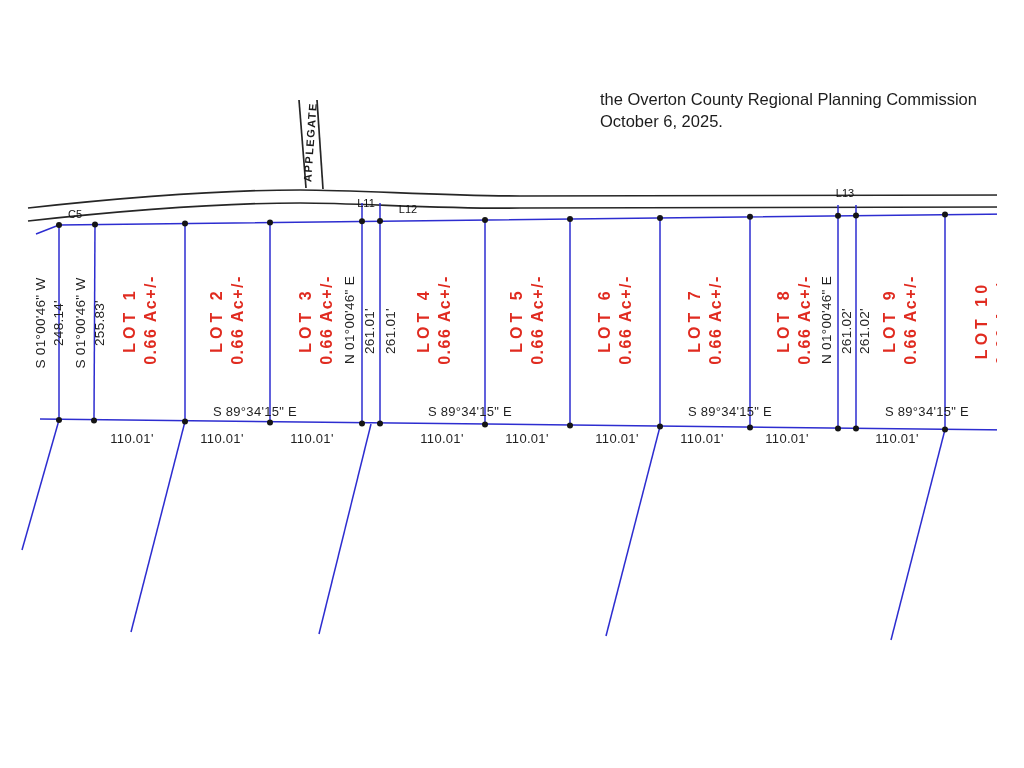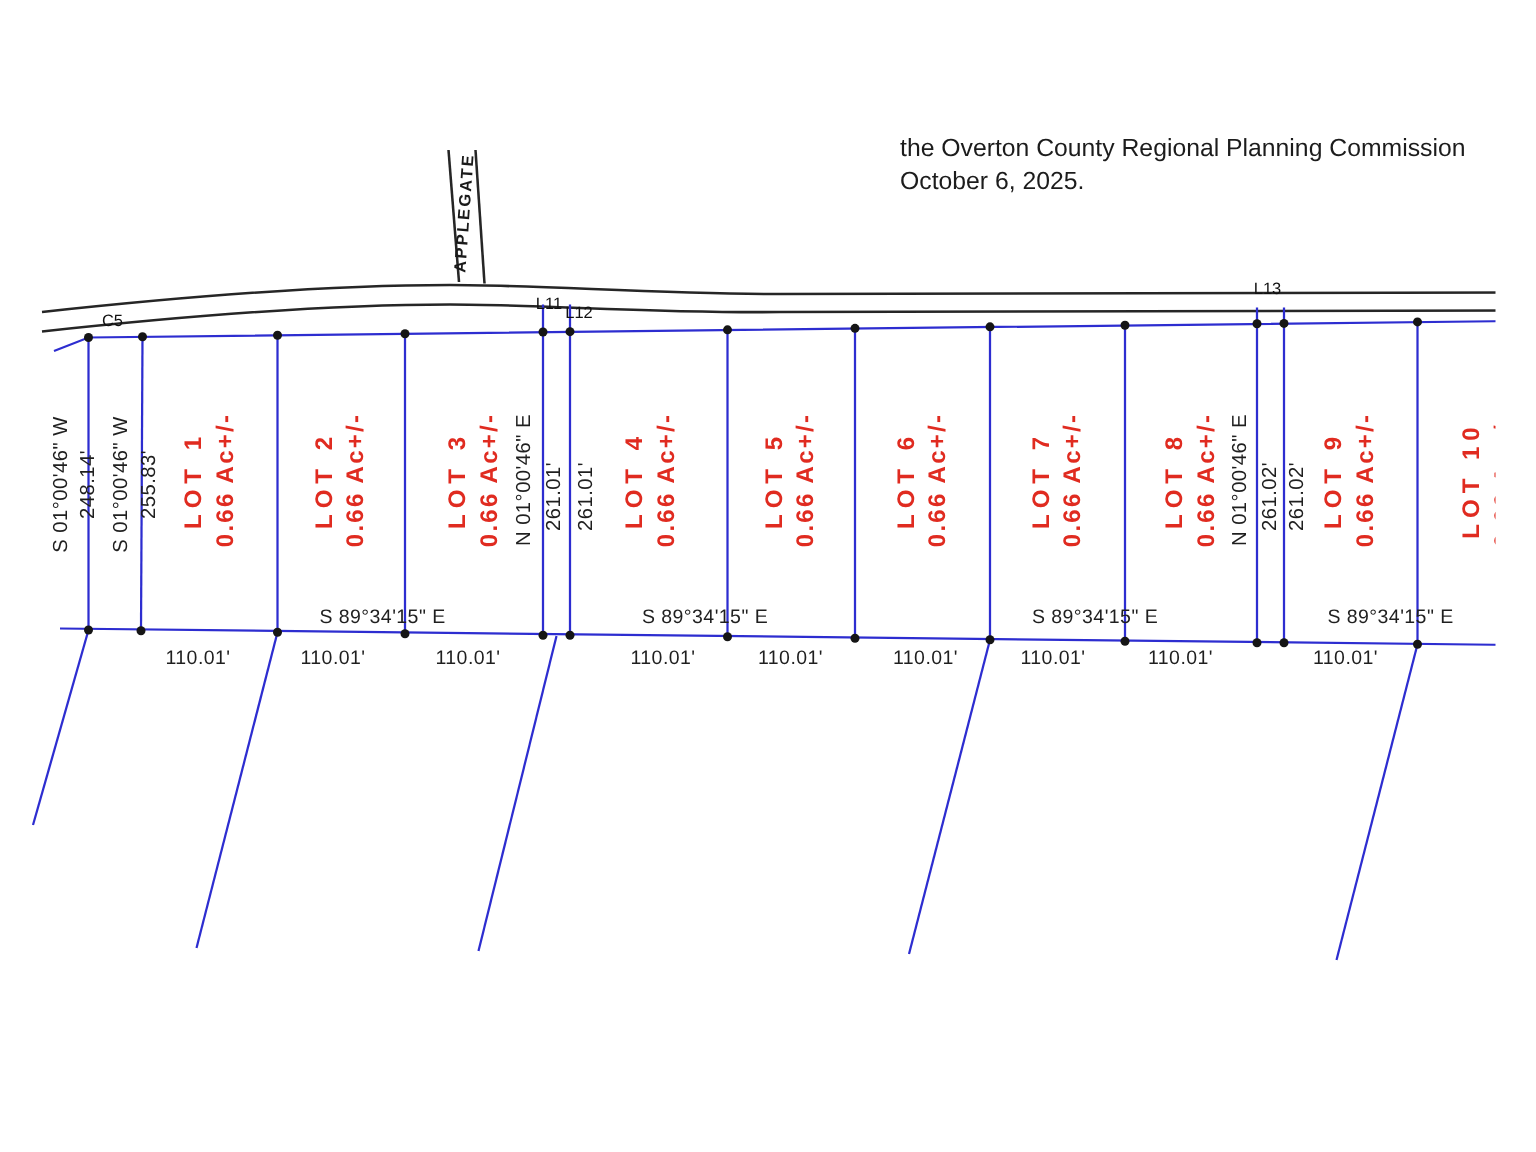--- a/index.html
+++ b/index.html
@@ -109,21 +109,21 @@
       <circle class="dot" cx="945" cy="429.5" r="3"></circle>
     </g>
   </svg>
 
   <span class="hdr" style="left:600px;top:90px;">the Overton County Regional Planning Commission</span>
   <span class="hdr" style="left:600px;top:112px;">October 6, 2025.</span>
 
   <span class="applegate" style="left:310px;top:142px;">APPLEGATE</span>
   <span class="linelabel" style="left:75px;top:214px;">C5</span>
   <span class="linelabel" style="left:366px;top:203px;">L11</span>
-  <span class="linelabel" style="left:386px;top:209px;">L12</span>
+  <span class="linelabel" style="left:408px;top:209px;">L12</span>
   <span class="linelabel" style="left:845px;top:193px;">L13</span>
 
   <span class="vtext" style="left:40px;top:323px;">S 01°00'46" W</span>
   <span class="vtext" style="left:58px;top:323px;">248.14'</span>
   <span class="vtext" style="left:80px;top:323px;">S 01°00'46" W</span>
   <span class="vtext" style="left:99px;top:323px;">255.83'</span>
 
   <span class="vtext" style="left:349px;top:320px;">N 01°00'46" E</span>
   <span class="vtext" style="left:369px;top:331px;">261.01'</span>
   <span class="vtext" style="left:390px;top:331px;">261.01'</span>

